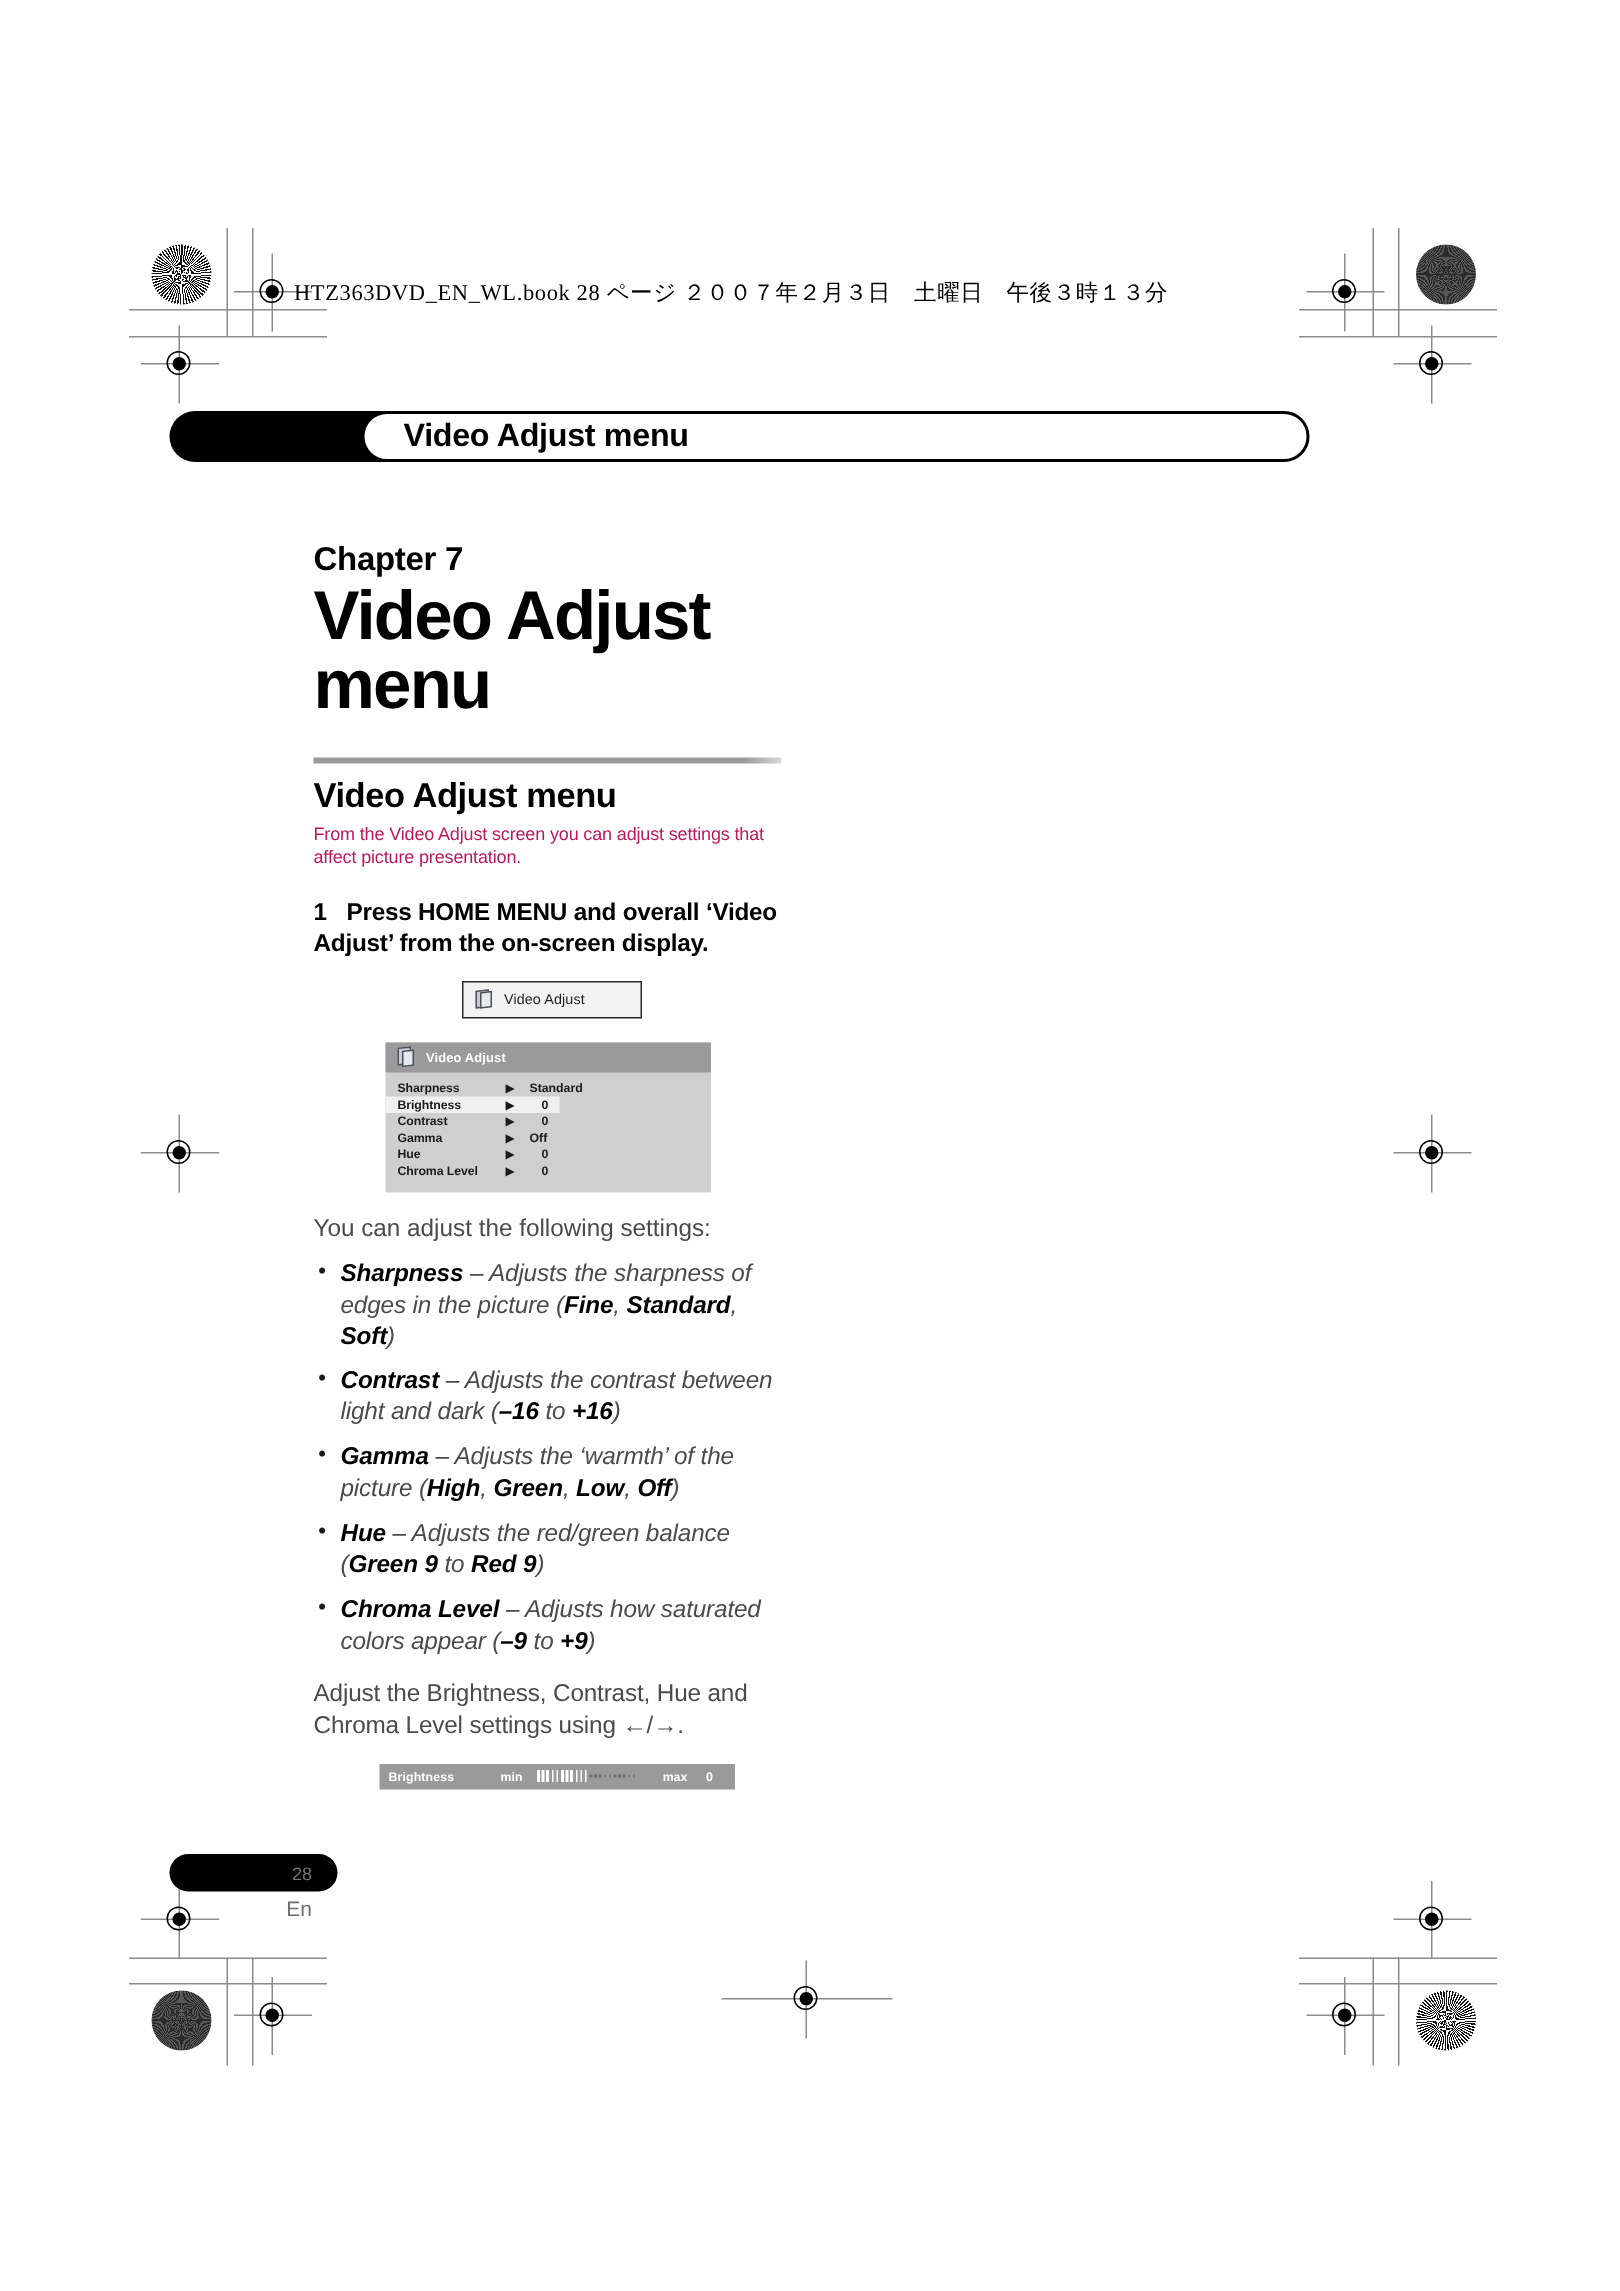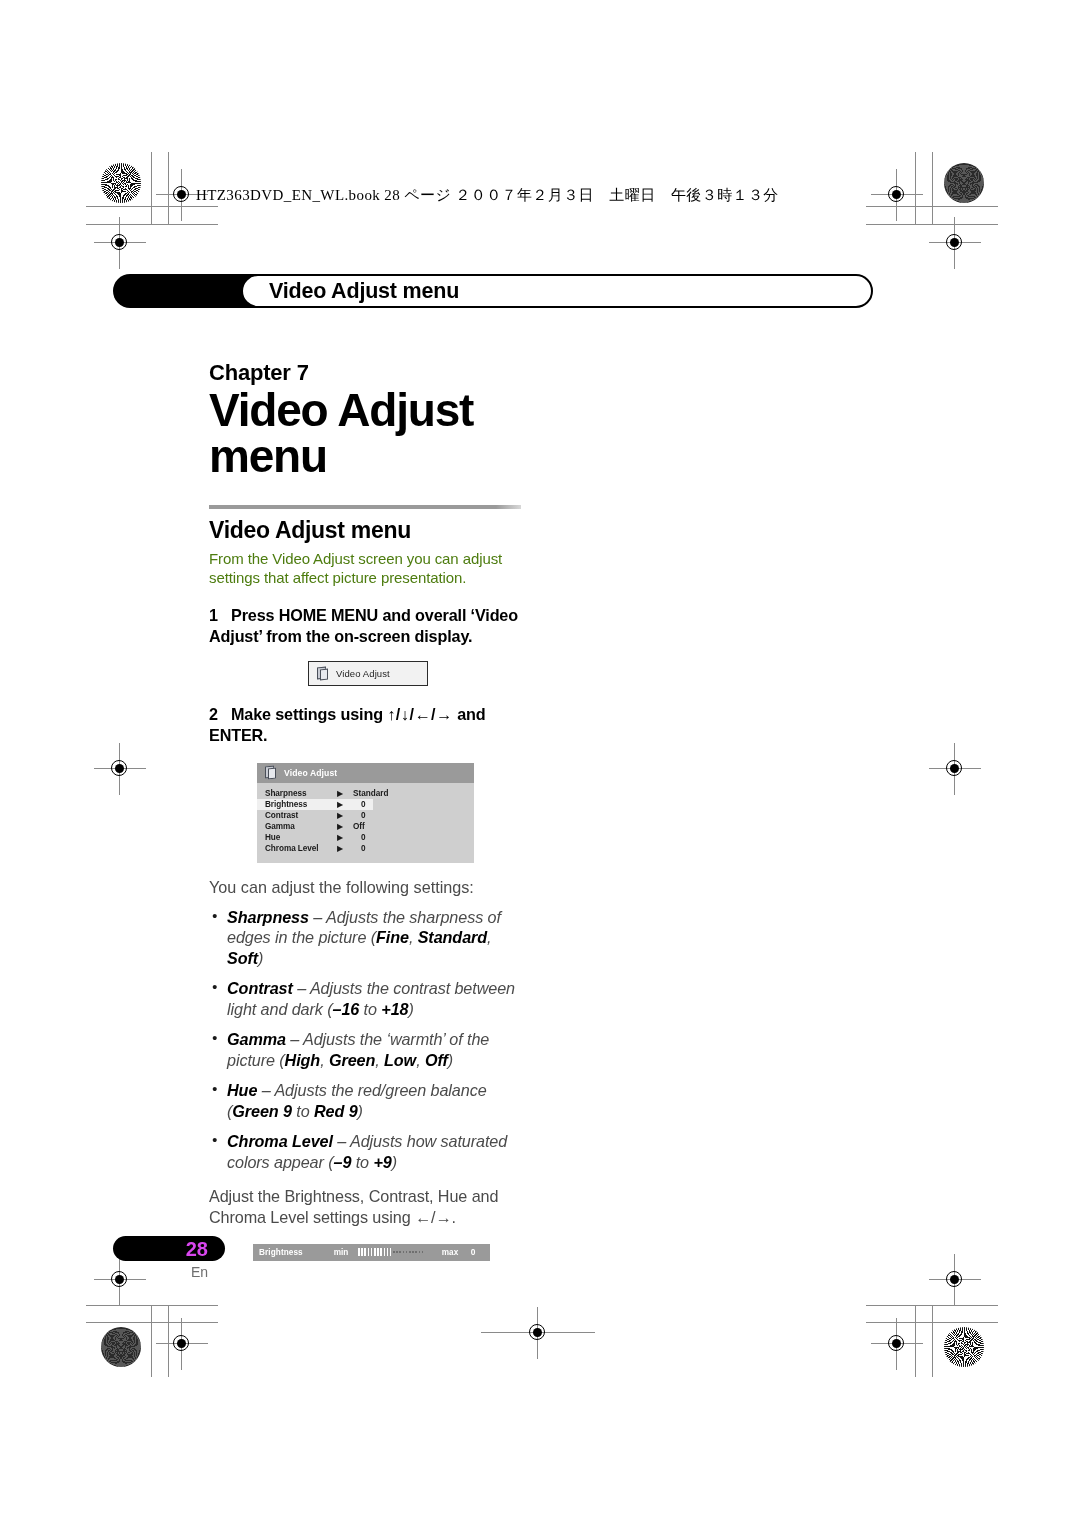--- a/index.html
+++ b/index.html
@@ -128,23 +128,23 @@
 
   .sec-title {
     font-size: 23px;
     font-weight: bold;
     letter-spacing: -0.3px;
     margin: 9px 0 5px 0;
     line-height: 1.1;
   }
 
   .body-p {
-    font-size: 15px;
+    font-size: 12px;
     line-height: 1.29;
-    color: #4d7c0f;
+    color: #be185d;
     margin: 0 0 0 0;
     letter-spacing: -0.1px;
   }
 
   .step {
     font-size: 16.2px;
     font-weight: bold;
     line-height: 1.3;
     color: #000;
     margin: 18px 0 0 0;
@@ -317,21 +317,21 @@
   .pagefoot { position: absolute; left: 113px; top: 1236px; }
   .pagefoot .tab {
     width: 112px; height: 25px;
     background: #000;
     border-radius: 12.5px;
     position: relative;
   }
   .pagefoot .tab span {
     position: absolute; right: 17px; top: 50%;
     transform: translateY(-50%);
-    color: #d946ef; font-weight: bold; font-size: 20px;
+    color: #737373; font-weight: normal; font-size: 12px;
   }
   .pagefoot .lang {
     text-align: right;
     width: 112px;
     padding-right: 17px;
     box-sizing: border-box;
     margin-top: 3px;
     font-size: 14px;
     color: #6e6e6e;
   }
@@ -460,23 +460,20 @@
   </p>
 
   <div class="osd-button">
     <span class="bookicon">
       <span class="pg"></span>
         <span class="pg2"></span>
     </span>
     <span class="lbl">Video Adjust</span>
   </div>
 
-  <p class="step">
-    <span class="num">2</span><span>Make settings using </span><span class="arrows">↑/↓/←/→</span><span> and ENTER.</span>
-  </p>
 
   <div class="osd-menu">
     <div class="bar">
       <span class="bookicon">
         <span class="pg"></span>
           <span class="pg2"></span>
       </span>
       <span class="title">Video Adjust</span>
     </div>
     <div class="rows">
@@ -515,21 +512,21 @@
 
   <p class="lead">You can adjust the following settings:</p>
   <ul class="bullets">
 
     <li>
       <b>Sharpness</b><span> – </span><span>Adjusts the sharpness of edges in the picture (</span><b>Fine</b><span>, </span><b>Standard</b><span>, </span><b>Soft</b><span>)</span>
     </li>
 
 
     <li>
-      <b>Contrast</b><span> – </span><span>Adjusts the contrast between light and dark (</span><b>–16</b><span> to </span><b>+18</b><span>)</span>
+      <b>Contrast</b><span> – </span><span>Adjusts the contrast between light and dark (</span><b>–16</b><span> to </span><b>+16</b><span>)</span>
     </li>
 
     <li>
       <b>Gamma</b><span> – </span><span>Adjusts the ‘warmth’ of the picture (</span><b>High</b><span>, </span><b>Green</b><span>, </span><b>Low</b><span>, </span><b>Off</b><span>)</span>
     </li>
 
     <li>
       <b>Hue</b><span> – </span><span>Adjusts the red/green balance (</span><b>Green 9</b><span> to </span><b>Red 9</b><span>)</span>
     </li>
 

